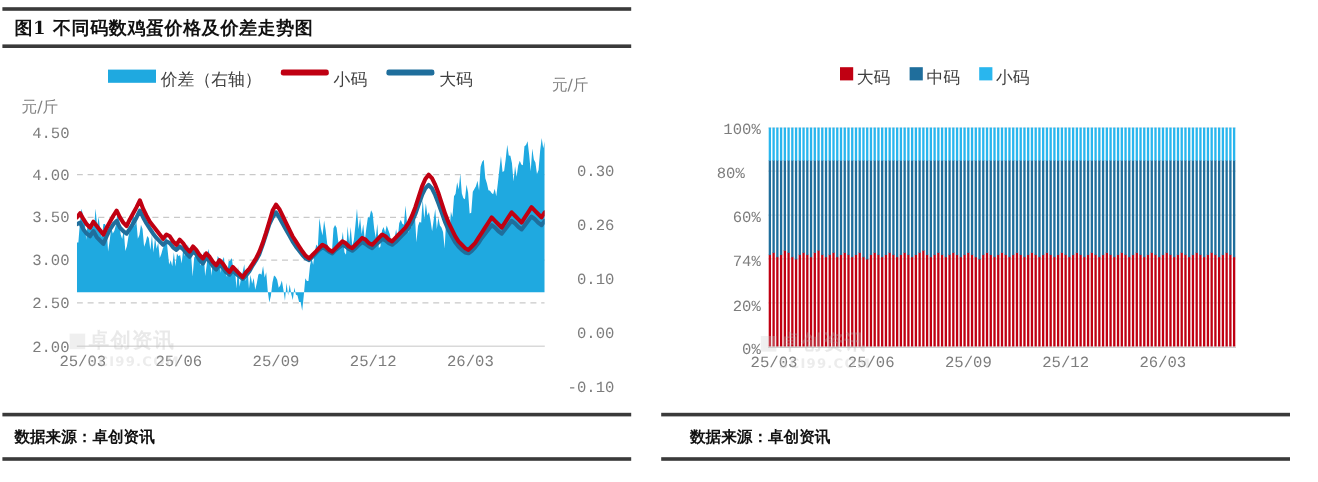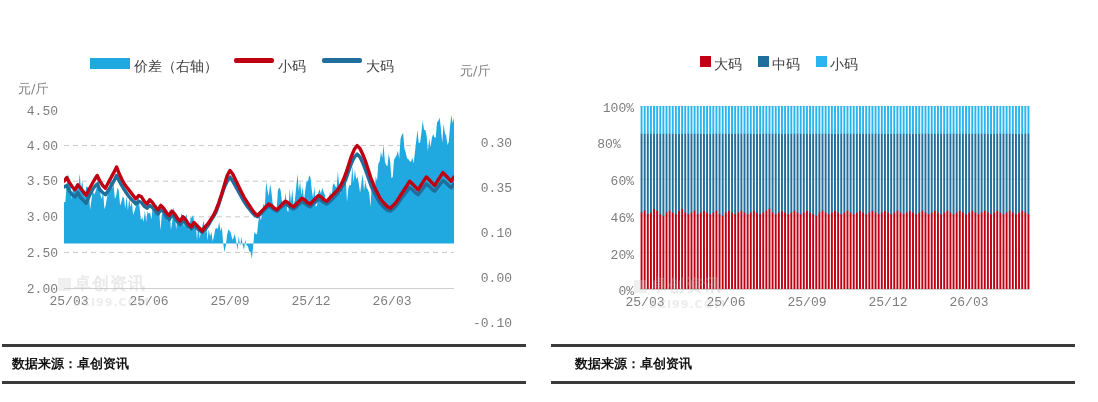--- a/index.html
+++ b/index.html
@@ -169,20 +169,23 @@
     height: 1px;
   }
 </style>
 </head>
 <body>
 
 <div class="page">
 
   <div class="panel panel-left">
 
+    <div class="title-bar">
+      <span class="title-text">图1 不同码数鸡蛋价格及价差走势图</span>
+    </div>
 
     <div class="chart-area">
 
       <div class="legend lc-legend">
         <div class="legend-item">
           <span class="lg-swatch-bar" style="background:#1FA9E0"></span>
           <span class="lg-label">价差（右轴）</span>
         </div>
         <div class="legend-item">
           <span class="lg-swatch-line" style="background:#C00012"></span>
@@ -198,21 +201,21 @@
       <div class="axis-unit lc-unit-right">元/斤</div>
 
       <div class="tick tick-l" style="top:60px">4.50</div>
       <div class="tick tick-l" style="top:95px">4.00</div>
       <div class="tick tick-l" style="top:130px">3.50</div>
       <div class="tick tick-l" style="top:166px">3.00</div>
       <div class="tick tick-l" style="top:202px">2.50</div>
       <div class="tick tick-l" style="top:238px">2.00</div>
 
       <div class="tick tick-r" style="top:60px">0.30</div>
-      <div class="tick tick-r" style="top:105px">0.35</div>
+      <div class="tick tick-r" style="top:105px">0.26</div>
       <div class="tick tick-r" style="top:150px">0.10</div>
       <div class="tick tick-r" style="top:195px">0.00</div>
       <div class="tick tick-r" style="top:240px">-0.10</div>
 
       <div class="plot lc-plot">
         <svg id="lc-svg" width="390" height="178" viewBox="0 0 390 178" preserveAspectRatio="none">
           <g id="lc-grid">
               <line x1="0" x2="390" y1="142.4" y2="142.4" stroke="#c9c9c9" stroke-width="1" stroke-dasharray="5 4"></line>
               <line x1="0" x2="390" y1="106.8" y2="106.8" stroke="#c9c9c9" stroke-width="1" stroke-dasharray="5 4"></line>
               <line x1="0" x2="390" y1="71.2" y2="71.2" stroke="#c9c9c9" stroke-width="1" stroke-dasharray="5 4"></line>
@@ -260,21 +263,21 @@
         </div>
         <div class="legend-item">
           <span class="lg-swatch-sq" style="background:#29B6EE"></span>
           <span class="lg-label">小码</span>
         </div>
       </div>
 
       <div class="tick" style="left:584px; top:57px;  width:50px; text-align:right">100%</div>
       <div class="tick" style="left:584px; top:93px;  width:50px; text-align:center">80%</div>
       <div class="tick" style="left:584px; top:130px; width:50px; text-align:right">60%</div>
-      <div class="tick" style="left:584px; top:167px; width:50px; text-align:right">46%</div>
+      <div class="tick" style="left:584px; top:167px; width:50px; text-align:right">74%</div>
       <div class="tick" style="left:584px; top:204px; width:50px; text-align:right">20%</div>
       <div class="tick" style="left:584px; top:240px; width:50px; text-align:right">0%</div>
 
       <div class="plot rc-plot">
         <svg id="rc-svg" width="390" height="183" viewBox="0 0 390 183" preserveAspectRatio="none">
           <g id="rc-grid">
               <line x1="0" x2="390" y1="182.5" y2="182.5" stroke="#e3e3e3" stroke-width="1"></line>
               <line x1="0" x2="390" y1="146.4" y2="146.4" stroke="#e3e3e3" stroke-width="1"></line>
               <line x1="0" x2="390" y1="109.8" y2="109.8" stroke="#e3e3e3" stroke-width="1"></line>
               <line x1="0" x2="390" y1="73.2" y2="73.2" stroke="#e3e3e3" stroke-width="1"></line>

